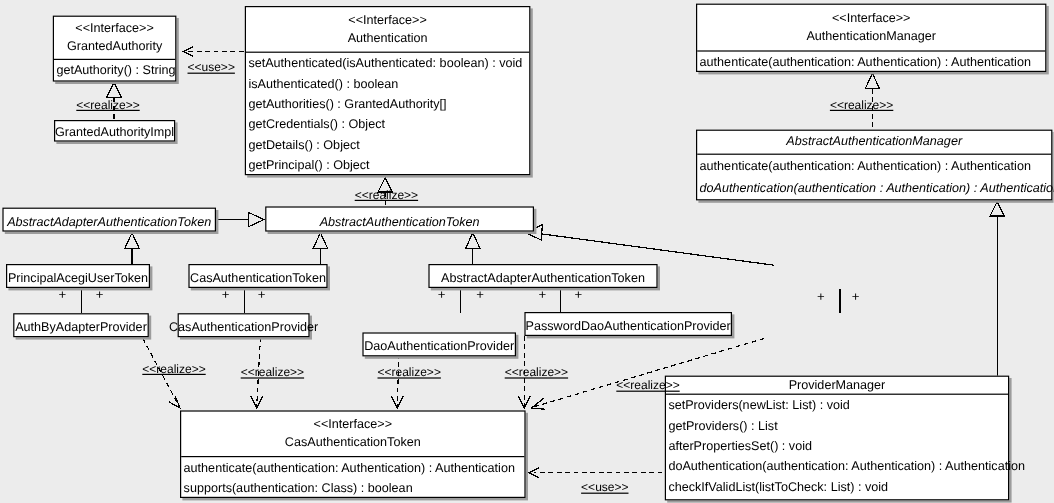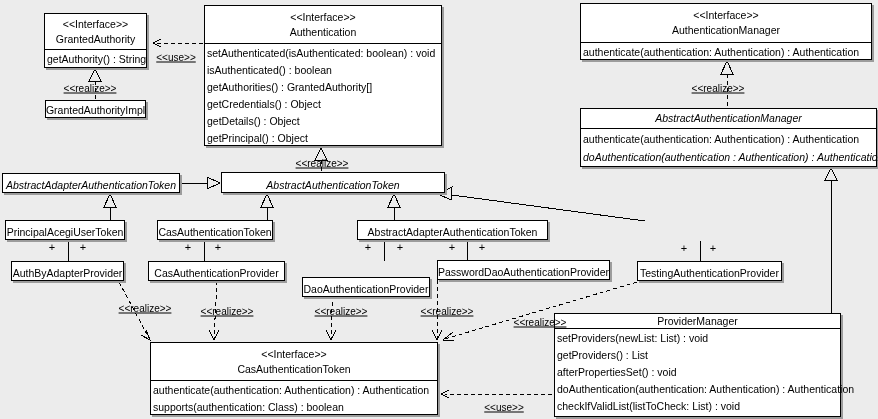--- a/index.html
+++ b/index.html
@@ -186,35 +186,32 @@
 
   <div class="uml-box simple" style="left:357px;top:220px;width:191px;height:20px;">
     <span class="cname">AbstractAdapterAuthenticationToken</span>
   </div>
 
 
   <div class="uml-box simple" style="left:11px;top:261px;width:113px;height:20px;">
     <span class="cname">AuthByAdapterProvider</span>
   </div>
 
-  <div class="uml-box simple" style="left:148px;top:261px;width:137px;height:20px;">
+  <div class="uml-box simple" style="left:148px;top:261px;width:110px;height:20px;">
     <span class="cname">CasAuthenticationProvider</span>
   </div>
 
   <div class="uml-box simple" style="left:302px;top:277px;width:128px;height:20px;">
     <span class="cname">DaoAuthenticationProvider</span>
   </div>
 
   <div class="uml-box simple" style="left:437px;top:260px;width:173px;height:20px;">
     <span class="cname">PasswordDaoAuthenticationProvider</span>
   </div>
 
-  <div class="uml-box simple" style="left:637px;top:261px;width:145px;height:20px;">
-    <span class="cname">TestingAuthenticationProvider</span>
-  </div>
 
   <div class="uml-box" style="left:150px;top:342px;width:288px;height:73px;">
     <div class="hdr" style="height:37px;">
       <div class="stereo">&lt;&lt;Interface&gt;&gt;</div>
       <div class="cname">CasAuthenticationToken</div>
     </div>
     <div class="methods">
       <div class="m">authenticate(authentication: Authentication) : Authentication</div>
       <div class="m">supports(authentication: Class) : boolean</div>
     </div>

